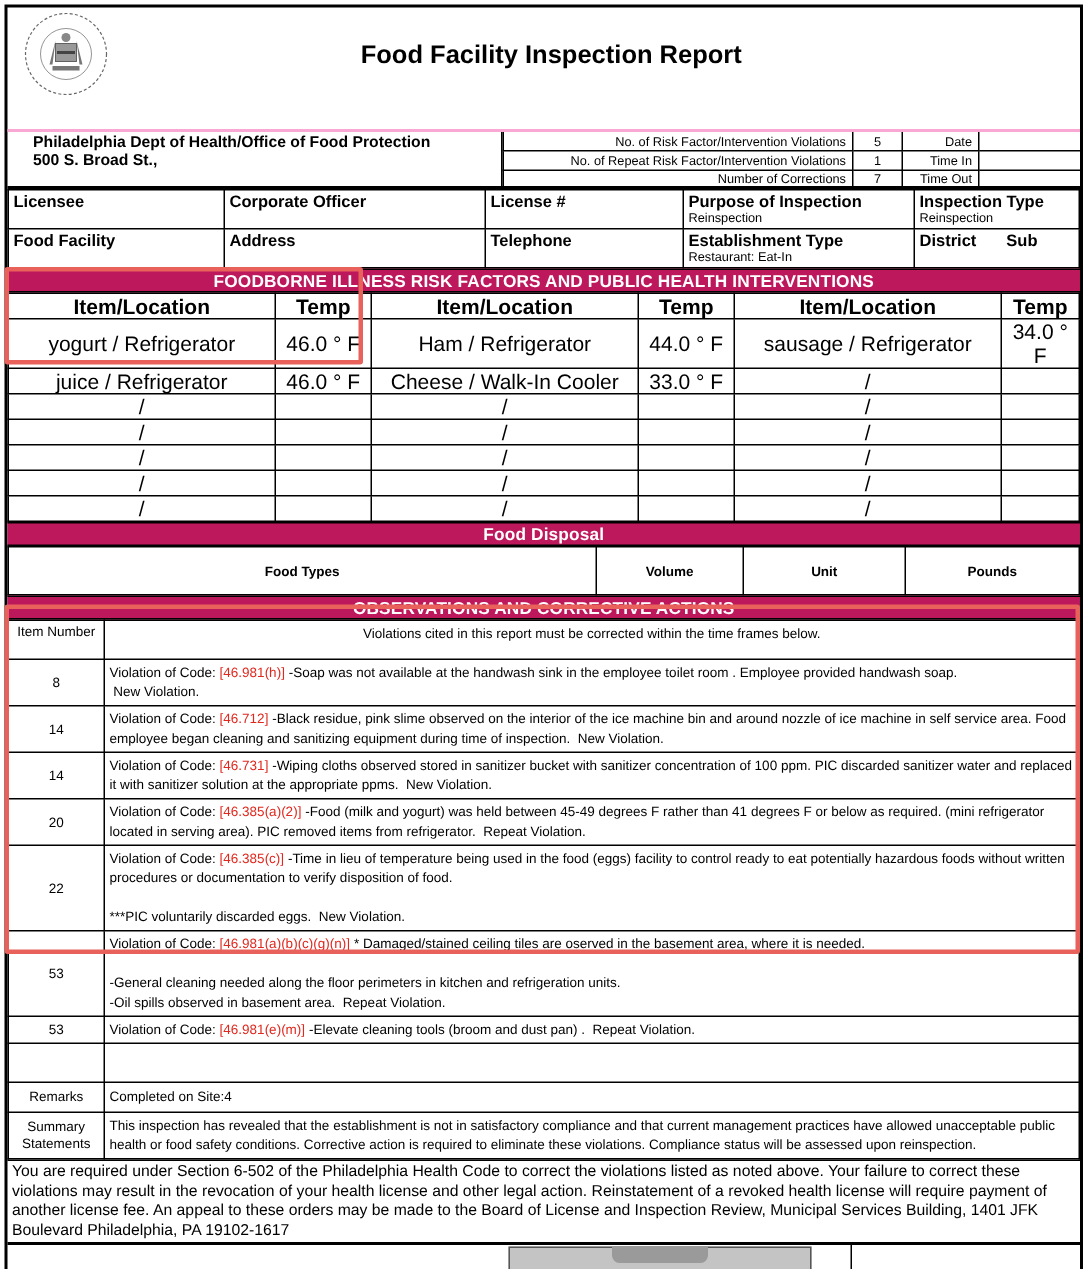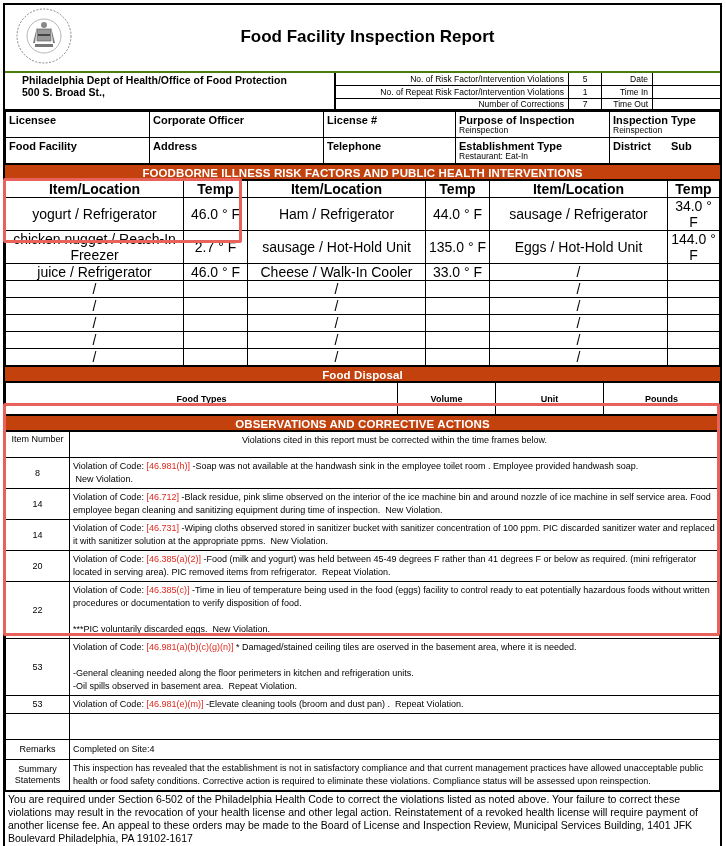--- a/index.html
+++ b/index.html
@@ -1,38 +1,38 @@
 <!DOCTYPE html>
 <html><head>
 <meta charset="utf-8">
 <style>
   * { box-sizing: border-box; margin: 0; padding: 0; }
   body { width: 726px; height: 846px; background: #fff; font-family: "Liberation Sans", sans-serif; color: #000; position: relative; overflow: hidden; }
   .page { position: absolute; left: 3px; top: 3px; width: 719px; border: 2px solid #000; }
   table { border-collapse: collapse; width: 100%; table-layout: fixed; }
   td, th { border: 1px solid #000; font-size: 9px; padding: 1px 3px; vertical-align: middle; }
 
-  .header { height: 68px; position: relative; border-bottom: 2px solid #4d7c0f; }
+  .header { height: 83px; position: relative; border-bottom: 2px solid #f9a8d4; }
   .seal { position: absolute; left: 8px; top: 2px; width: 62px; height: 58px; }
   .title { position: absolute; left: 0; right: 0; top: 22px; text-align: center; font-size: 17px; font-weight: bold; padding-left: 10px; }
 
   .org-row { display: flex; border-bottom: 2px solid #000; height: 38px; }
   .org { width: 330px; font-size: 10.5px; font-weight: bold; padding: 1px 17px; line-height: 12px; border-right: 1px solid #000; }
   .counts { flex: 1; }
   .counts table td { height: 12.6px; font-size: 8.5px; padding: 0 4px; border-top: none; }
   .counts table tr:first-child td { border-top: none; }
   .counts table td:last-child { border-right: none; }
   .c-label { text-align: right; }
   .c-val { text-align: center; }
   .c-dlabel { text-align: right; }
 
   .info td { height: 24px; vertical-align: top; font-size: 11px; font-weight: bold; padding: 2px 3px; }
   .info td .sub { display: block; font-size: 8.5px; font-weight: normal; line-height: 9px; }
 
-  .section-bar { background: #c2410c; color: #fff; font-weight: bold; text-align: center; font-size: 11.5px; height: 16px; line-height: 16px; border-top: 1px solid #000; border-bottom: 1px solid #000; letter-spacing: 0.1px; }
+  .section-bar { background: #be185d; color: #fff; font-weight: bold; text-align: center; font-size: 11.5px; height: 16px; line-height: 16px; border-top: 1px solid #000; border-bottom: 1px solid #000; letter-spacing: 0.1px; }
 
   .temps td { text-align: center; height: 16px; font-size: 14px; padding: 0 2px; }
   .temps .hdr td { font-weight: bold; }
 
   .disposal td { text-align: center; font-weight: bold; height: 32px; font-size: 9px; }
 
   .obs td { font-size: 9px; padding: 2px 3px; line-height: 13px; }
   .obs td.num { text-align: center; }
   .code { color: #e0281e; }
 
@@ -151,28 +151,20 @@
     </tr>
     </tbody>
       <tbody id="temp-rows">
         <tr>
           <td>yogurt / Refrigerator</td>
           <td>46.0 ° F</td>
           <td>Ham / Refrigerator</td>
           <td>44.0 ° F</td>
           <td>sausage / Refrigerator</td>
           <td>34.0 ° F</td>
-        </tr>
-        <tr>
-          <td>chicken nugget / Reach-In Freezer</td>
-          <td>2.7 ° F</td>
-          <td>sausage / Hot-Hold Unit</td>
-          <td>135.0 ° F</td>
-          <td>Eggs / Hot-Hold Unit</td>
-          <td>144.0 ° F</td>
         </tr>
         <tr>
           <td>juice / Refrigerator</td>
           <td>46.0 ° F</td>
           <td>Cheese / Walk-In Cooler</td>
           <td>33.0 ° F</td>
           <td>/</td>
           <td></td>
         </tr>
         <tr>

